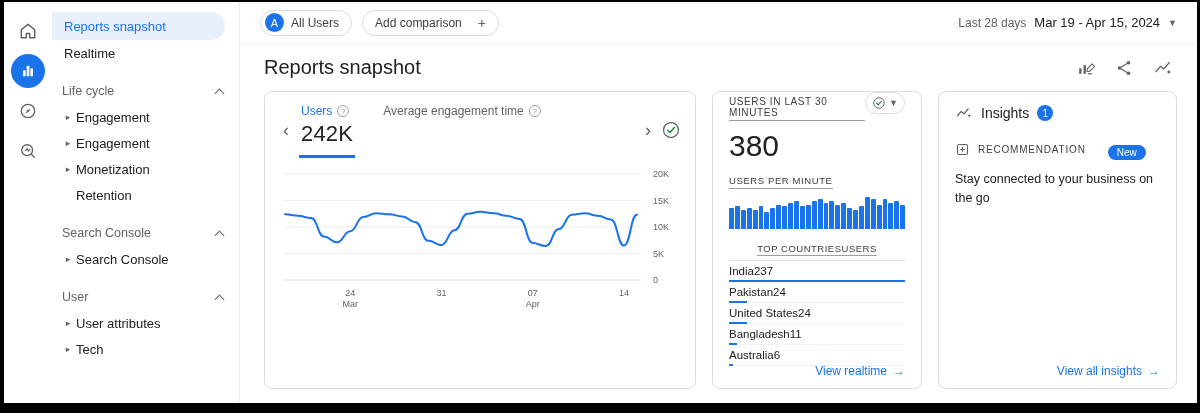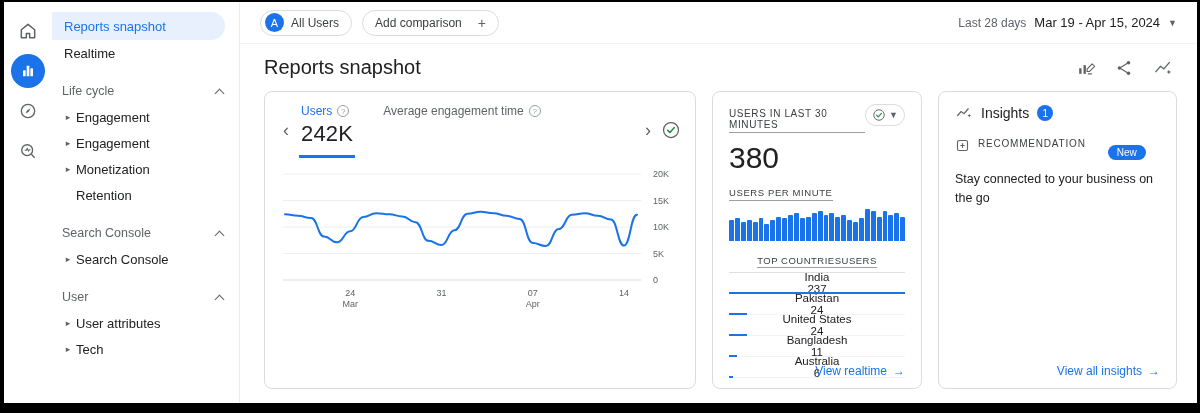--- a/index.html
+++ b/index.html
@@ -34,21 +34,21 @@
   .caret { font-size: 9px; color: #5f6368; }
 
   .page-head { display: flex; align-items: center; padding: 12px 24px 10px 24px; }
   .page-title { font-size: 20px; font-weight: 400; color: #202124; }
   .head-icons { margin-left: auto; display: flex; gap: 20px; color: #5f6368; align-items: center; }
   .head-icons > span { cursor: pointer; display: flex; }
 
   .cards { display: flex; gap: 16px; padding: 2px 20px 14px 24px; flex: 1; min-height: 0; }
   .card { border: 1px solid #dadce0; border-radius: 8px; background: #fff; position: relative; }
   .card.overview { flex: 0 0 432px; padding: 10px 14px 2px; }
-  .card.realtime { flex: 0 0 210px; padding: 12px 16px 34px; }
+  .card.realtime { flex: 0 0 210px; padding: 0 16px 34px; }
   .card.insights { flex: 1; padding: 12px 16px 34px; }
 
   
   .ov-head { display: flex; align-items: center; }
   .nav-arrow { background: none; border: none; color: #5f6368; font-size: 18px; cursor: pointer; padding: 0 4px; line-height: 1; }
   .tabs { display: flex; gap: 26px; margin: 0 6px; }
   .tab { padding: 2px 2px 8px; cursor: pointer; }
   .tab .tab-label { font-size: 12px; color: #5f6368; display: flex; align-items: center; }
   .tab.selected { border-bottom: 3px solid #1a73e8; }
   .tab.selected .tab-label { color: #1a73e8; }
@@ -61,29 +61,29 @@
   
   .rt-titlerow { display: flex; align-items: flex-start; justify-content: space-between; }
   .rt-title { font-size: 10px; letter-spacing: 0.6px; color: #3c4043; border-bottom: 1px solid #9aa0a6; padding-bottom: 2px; margin-top: 4px; }
   .rt-status { display: flex; align-items: center; gap: 3px; border: 1px solid #dadce0; border-radius: 14px; padding: 3px 6px; cursor: pointer; background: #fff; }
   .rt-value { font-size: 30px; color: #202124; margin-top: 8px; }
   .rt-permin { font-size: 9.5px; letter-spacing: 0.6px; color: #3c4043; border-bottom: 1px solid #9aa0a6; display: inline-block; padding-bottom: 2px; margin-top: 12px; }
   .rt-bars { display: flex; align-items: flex-end; gap: 1px; height: 32px; margin-top: 8px; }
   .rt-bar { flex: 1; background: #1a73e8; border-radius: 1px 1px 0 0; min-height: 2px; }
   .rt-tablehead { display: flex; justify-content: center; margin-top: 14px; padding-bottom: 4px; border-bottom: 1px solid #e0e0e0; }
   .rt-tablehead span { font-size: 9.5px; letter-spacing: 0.5px; color: #3c4043; border-bottom: 1px solid #9aa0a6; padding-bottom: 1px; }
-  .rt-row { position: relative; display: flex; justify-content: center; align-items: center; height: 21px; font-size: 11.5px; color: #202124; border-bottom: 1px solid #f1f3f4; flex-direction: column; }
+  .rt-row { position: relative; display: flex; justify-content: flex-start; align-items: center; height: 21px; font-size: 11.5px; color: #202124; border-bottom: 1px solid #f1f3f4; }
   .rt-countrybar { position: absolute; left: 0; bottom: -1px; height: 2px; background: #1a73e8; }
   .card-link { position: absolute; right: 16px; bottom: 10px; font-size: 12px; color: #1a73e8; cursor: pointer; display: flex; align-items: center; gap: 6px; }
 
   
   .ins-head { display: flex; align-items: center; gap: 8px; color: #202124; }
   .ins-title { font-size: 14px; }
   .ins-badge { width: 16px; height: 16px; border-radius: 50%; background: #1a73e8; color: #fff; font-size: 10px; display: flex; align-items: center; justify-content: center; }
-  .ins-recrow { display: flex; align-items: flex-start; gap: 8px; margin-top: 16px; }
+  .ins-recrow { display: flex; align-items: center; gap: 8px; margin-top: 16px; }
   .ins-reclabel { font-size: 10px; letter-spacing: 0.8px; color: #3c4043; }
   .ins-new { background: #1a73e8; color: #fff; font-size: 10px; padding: 2px 9px; border-radius: 10px; margin-left: 14px; margin-top: 7px; }
   .ins-text { font-size: 12.5px; color: #202124; line-height: 1.5; margin-top: 10px; max-width: 215px; }
 </style>
 </head>
 <body>
 
 <div class="screen">
 
   <nav class="rail">

